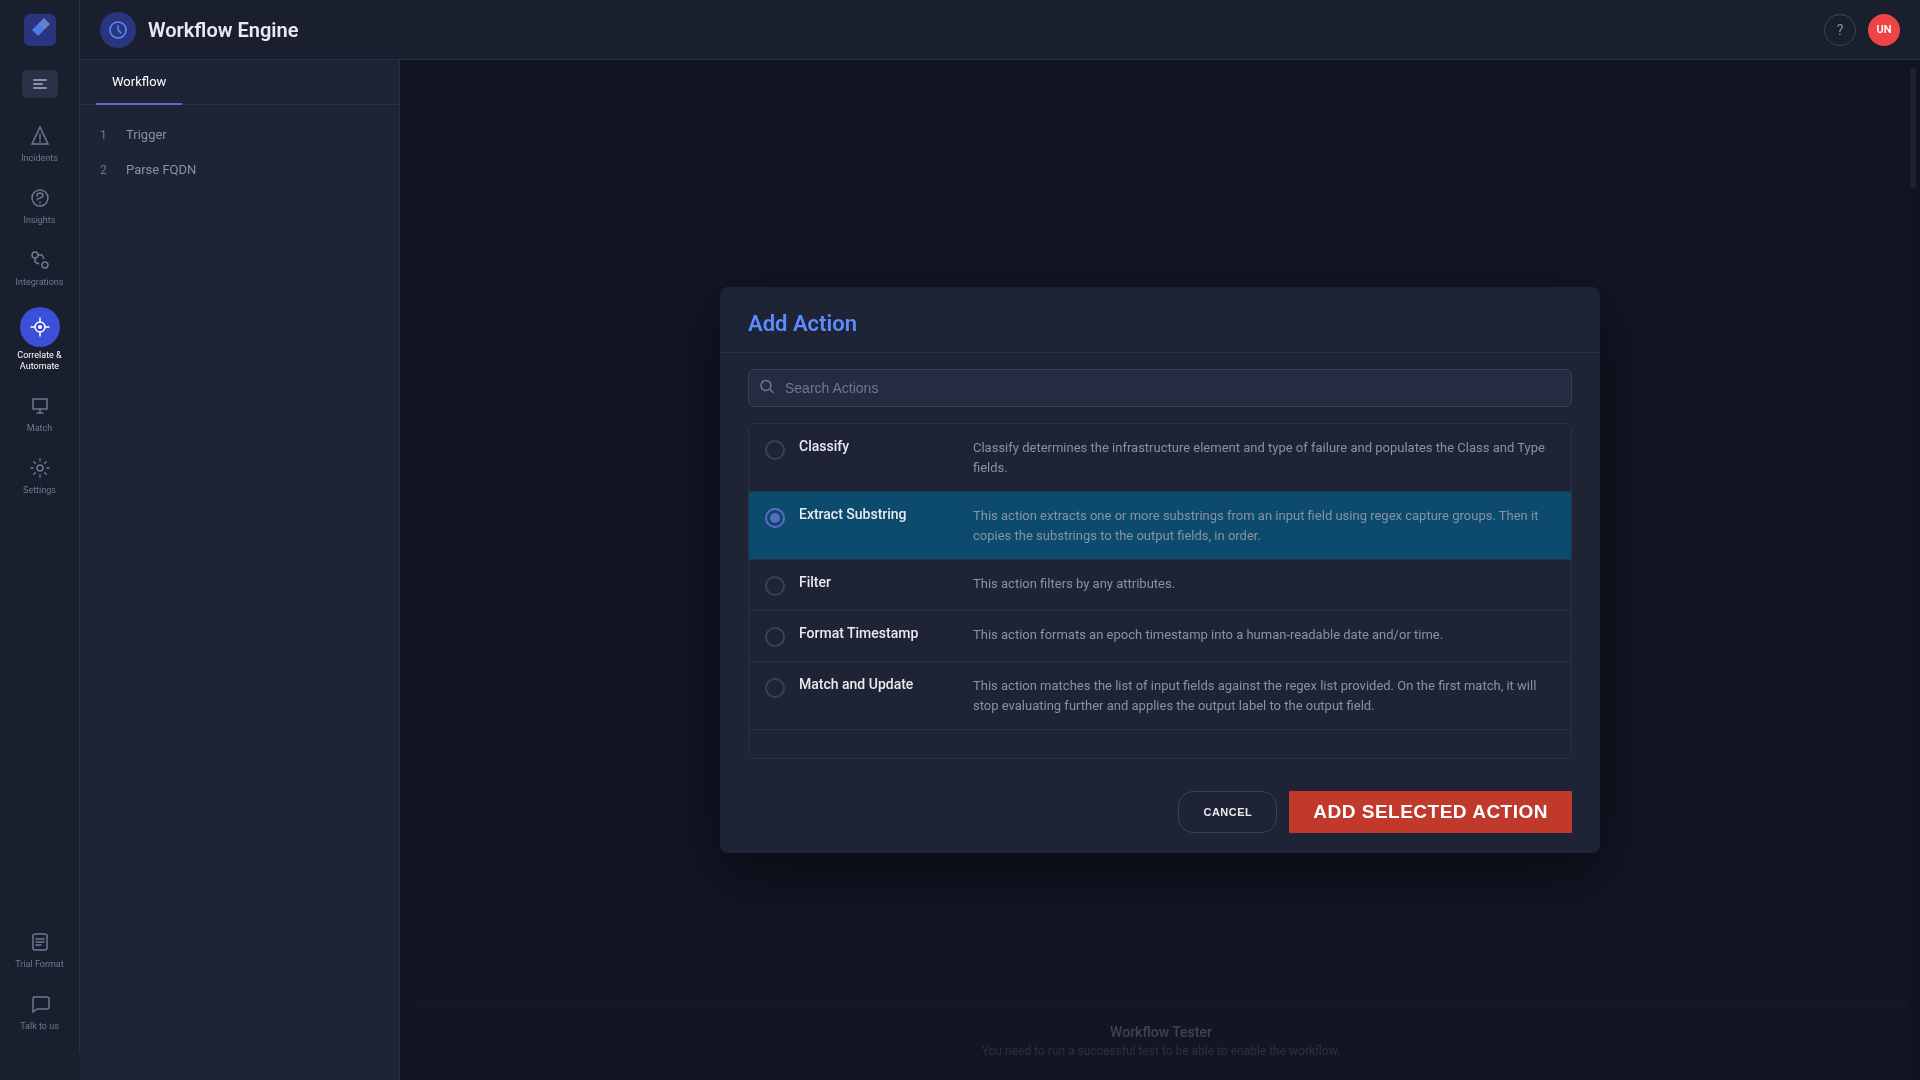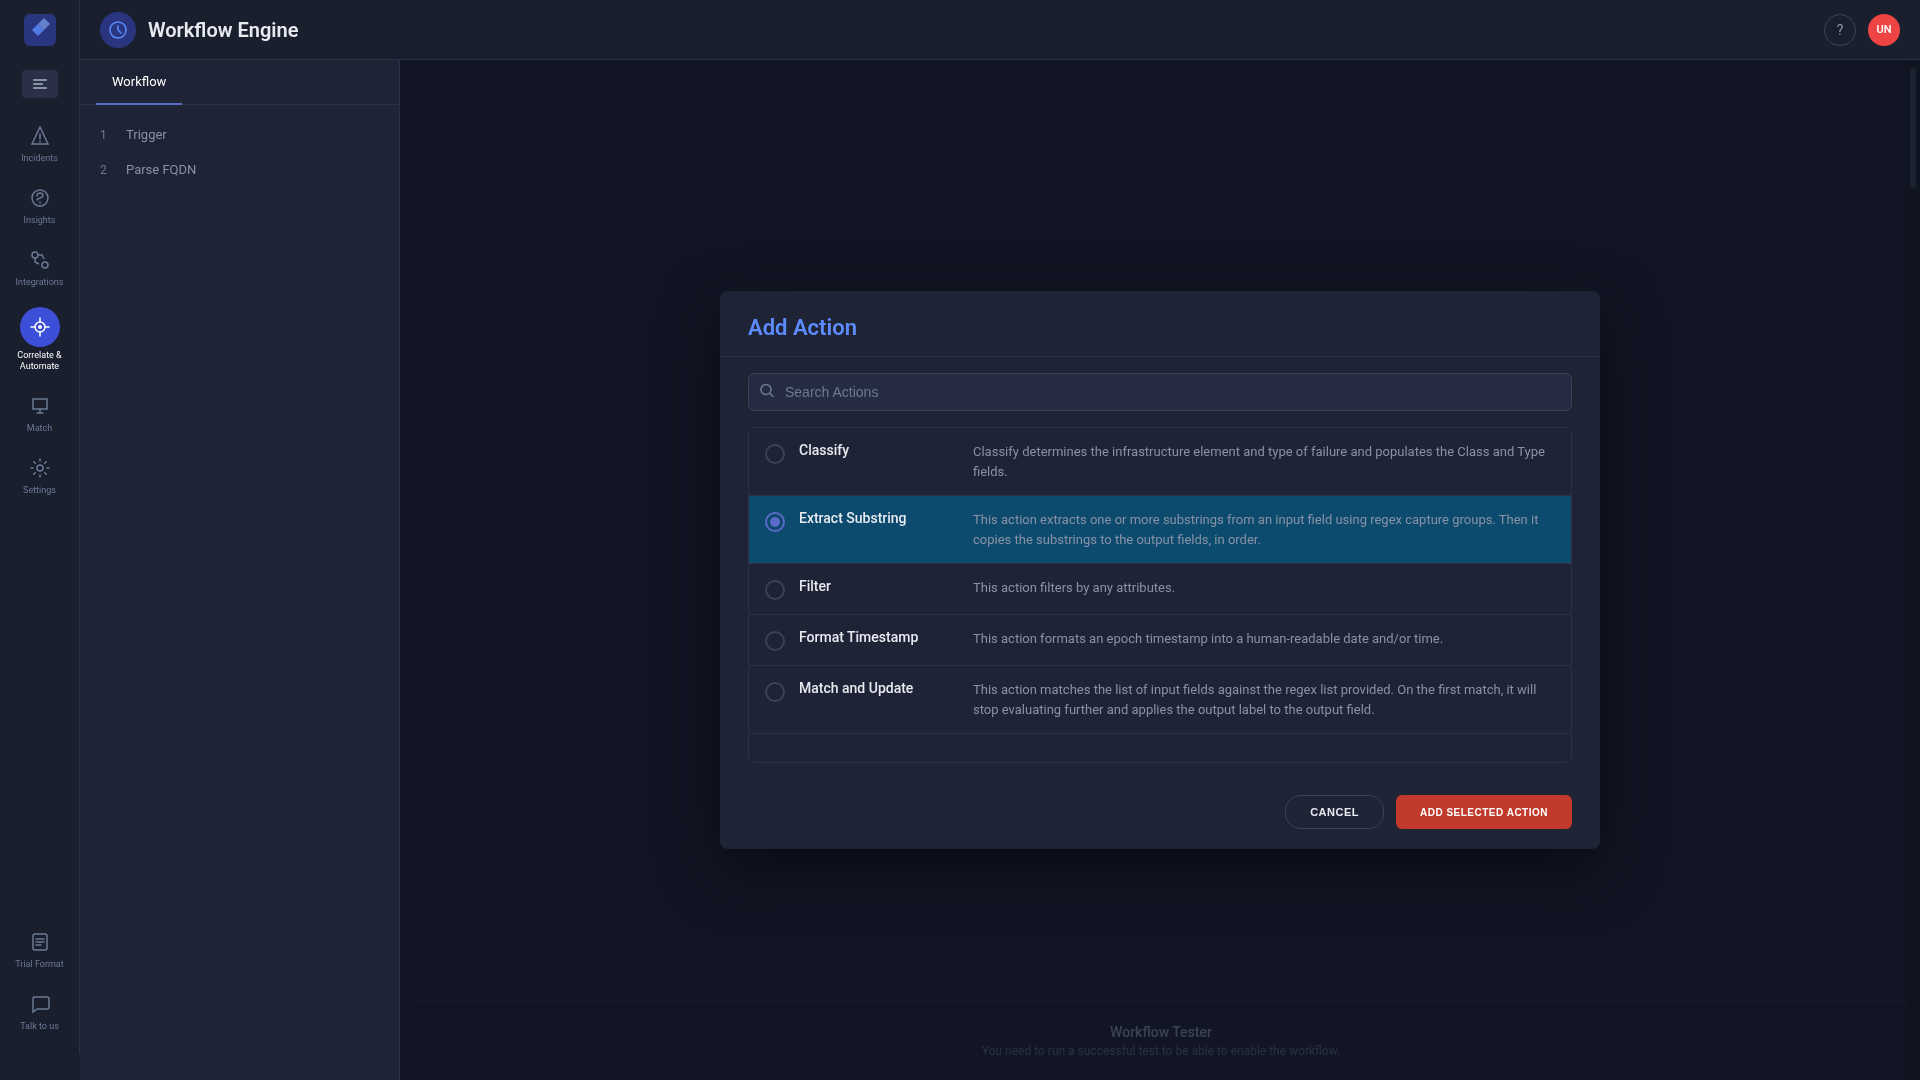--- a/index.html
+++ b/index.html
@@ -390,23 +390,23 @@
       color: #e8eaf0;
       font-size: 11px;
       font-weight: 600;
       cursor: pointer;
       letter-spacing: 0.5px;
     }
     .btn-add {
       padding: 10px 24px;
       background: #c0392b;
       border: none;
-      border-radius: 6px;
+      border-radius: 1px;
       color: #fff;
-      font-size: 10px;
+      font-size: 19px;
       font-weight: 600;
       cursor: pointer;
       letter-spacing: 0.5px;
     }
   </style>
 </head>
 <body>
 
 <div class="sidebar">
   <div class="sidebar-logo">

